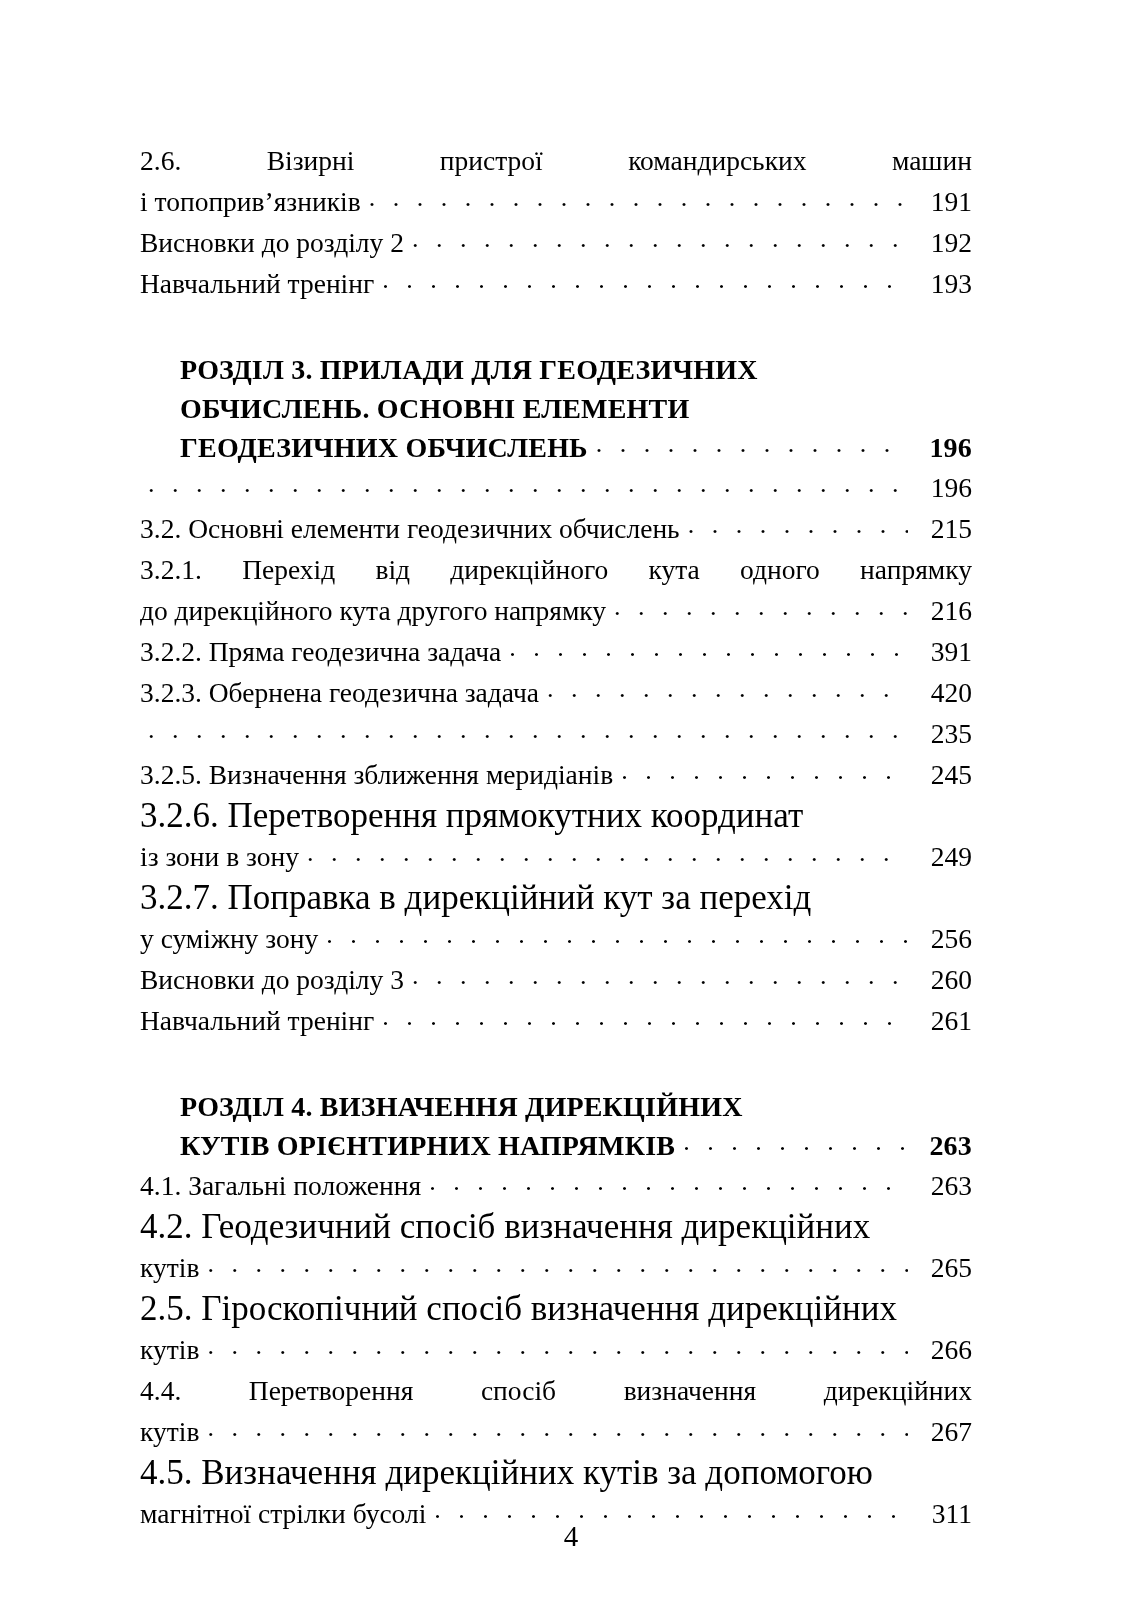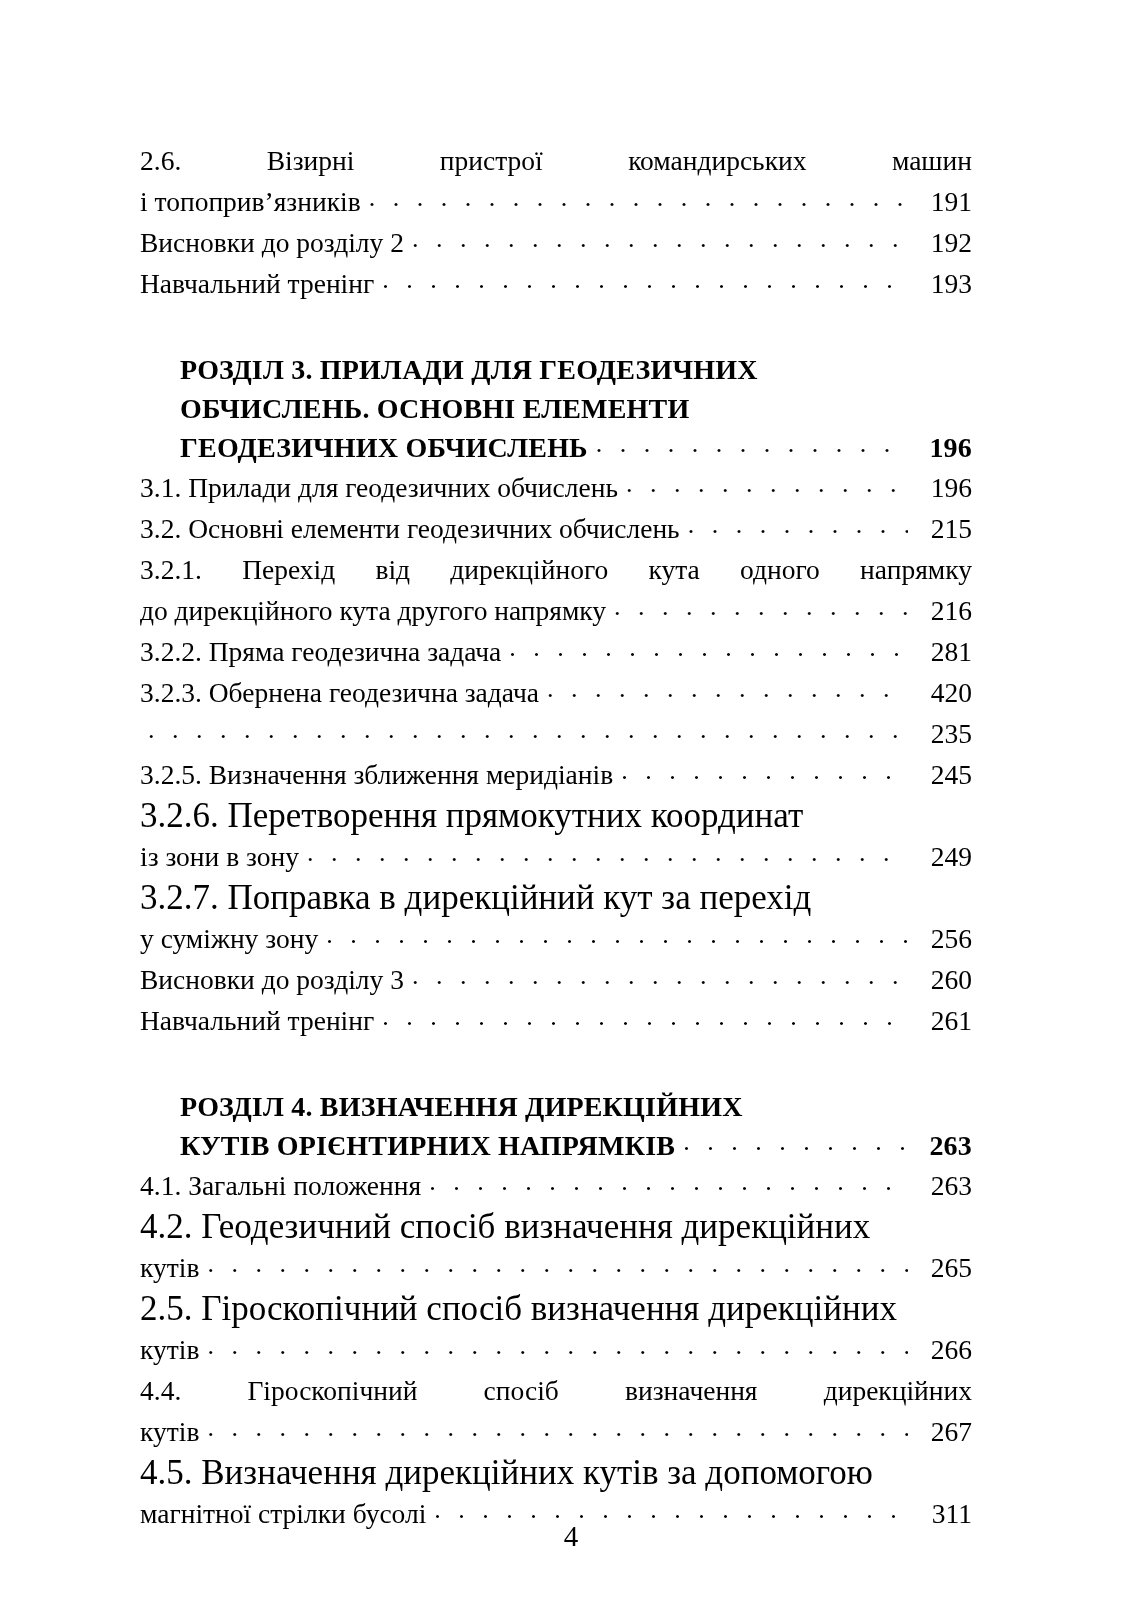--- a/index.html
+++ b/index.html
@@ -129,21 +129,20 @@
 
       <div class="section-head">РОЗДІЛ 3. ПРИЛАДИ ДЛЯ ГЕОДЕЗИЧНИХ</div>
       <div class="section-head">ОБЧИСЛЕНЬ. ОСНОВНІ ЕЛЕМЕНТИ</div>
       <div class="entry section-head">
         <span class="label">ГЕОДЕЗИЧНИХ ОБЧИСЛЕНЬ</span>
         <span class="leader" style="font-weight:normal">. . . . . . . . . . . . . . . . . . . . . . . . . . . . . . . . . . . . . . . . . . . . . . . . . . . . . . .</span>
         <span class="page-num">196</span>
       </div>
 
       <div class="entry">
-        <span class="label">3.1. Прилади для геодезичних обчислень</span>
         <span class="leader">. . . . . . . . . . . . . . . . . . . . . . . . . . . . . . . . . . . . . . . . . . . . . . . . . . . . . . .</span>
         <span class="page-num">196</span>
       </div>
 
       <div class="entry">
         <span class="label">3.2. Основні елементи геодезичних обчислень</span>
         <span class="leader">. . . . . . . . . . . . . . . . . . . . . . . . . . . . . . . . . . . . . . . . . . . . . . . . . . . . . . .</span>
         <span class="page-num">215</span>
       </div>
 
@@ -158,21 +157,21 @@
       </div>
       <div class="entry">
         <span class="label">до дирекційного кута другого напрямку</span>
         <span class="leader">. . . . . . . . . . . . . . . . . . . . . . . . . . . . . . . . . . . . . . . . . . . . . . . . . . . . . . .</span>
         <span class="page-num">216</span>
       </div>
 
       <div class="entry">
         <span class="label">3.2.2. Пряма геодезична задача</span>
         <span class="leader">. . . . . . . . . . . . . . . . . . . . . . . . . . . . . . . . . . . . . . . . . . . . . . . . . . . . . . .</span>
-        <span class="page-num">281</span>
+        <span class="page-num">391</span>
       </div>
 
       <div class="entry">
         <span class="label">3.2.3. Обернена геодезична задача</span>
         <span class="leader">. . . . . . . . . . . . . . . . . . . . . . . . . . . . . . . . . . . . . . . . . . . . . . . . . . . . . . .</span>
         <span class="page-num">420</span>
       </div>
 
       <div class="entry">
         <span class="leader">. . . . . . . . . . . . . . . . . . . . . . . . . . . . . . . . . . . . . . . . . . . . . . . . . . . . . . .</span>
@@ -239,21 +238,21 @@
 
       <div class="wrapline">2.5. Гіроскопічний спосіб визначення дирекційних</div>
       <div class="entry">
         <span class="label">кутів</span>
         <span class="leader">. . . . . . . . . . . . . . . . . . . . . . . . . . . . . . . . . . . . . . . . . . . . . . . . . . . . . . .</span>
         <span class="page-num">266</span>
       </div>
 
       <div class="justified">
         <span class="w">4.4.</span>
-        <span class="w">Гіроскопічний</span>
+        <span class="w">Перетворення</span>
         <span class="w">спосіб</span>
         <span class="w">визначення</span>
         <span class="w">дирекційних</span>
       </div>
       <div class="entry">
         <span class="label">кутів</span>
         <span class="leader">. . . . . . . . . . . . . . . . . . . . . . . . . . . . . . . . . . . . . . . . . . . . . . . . . . . . . . .</span>
         <span class="page-num">267</span>
       </div>
 

